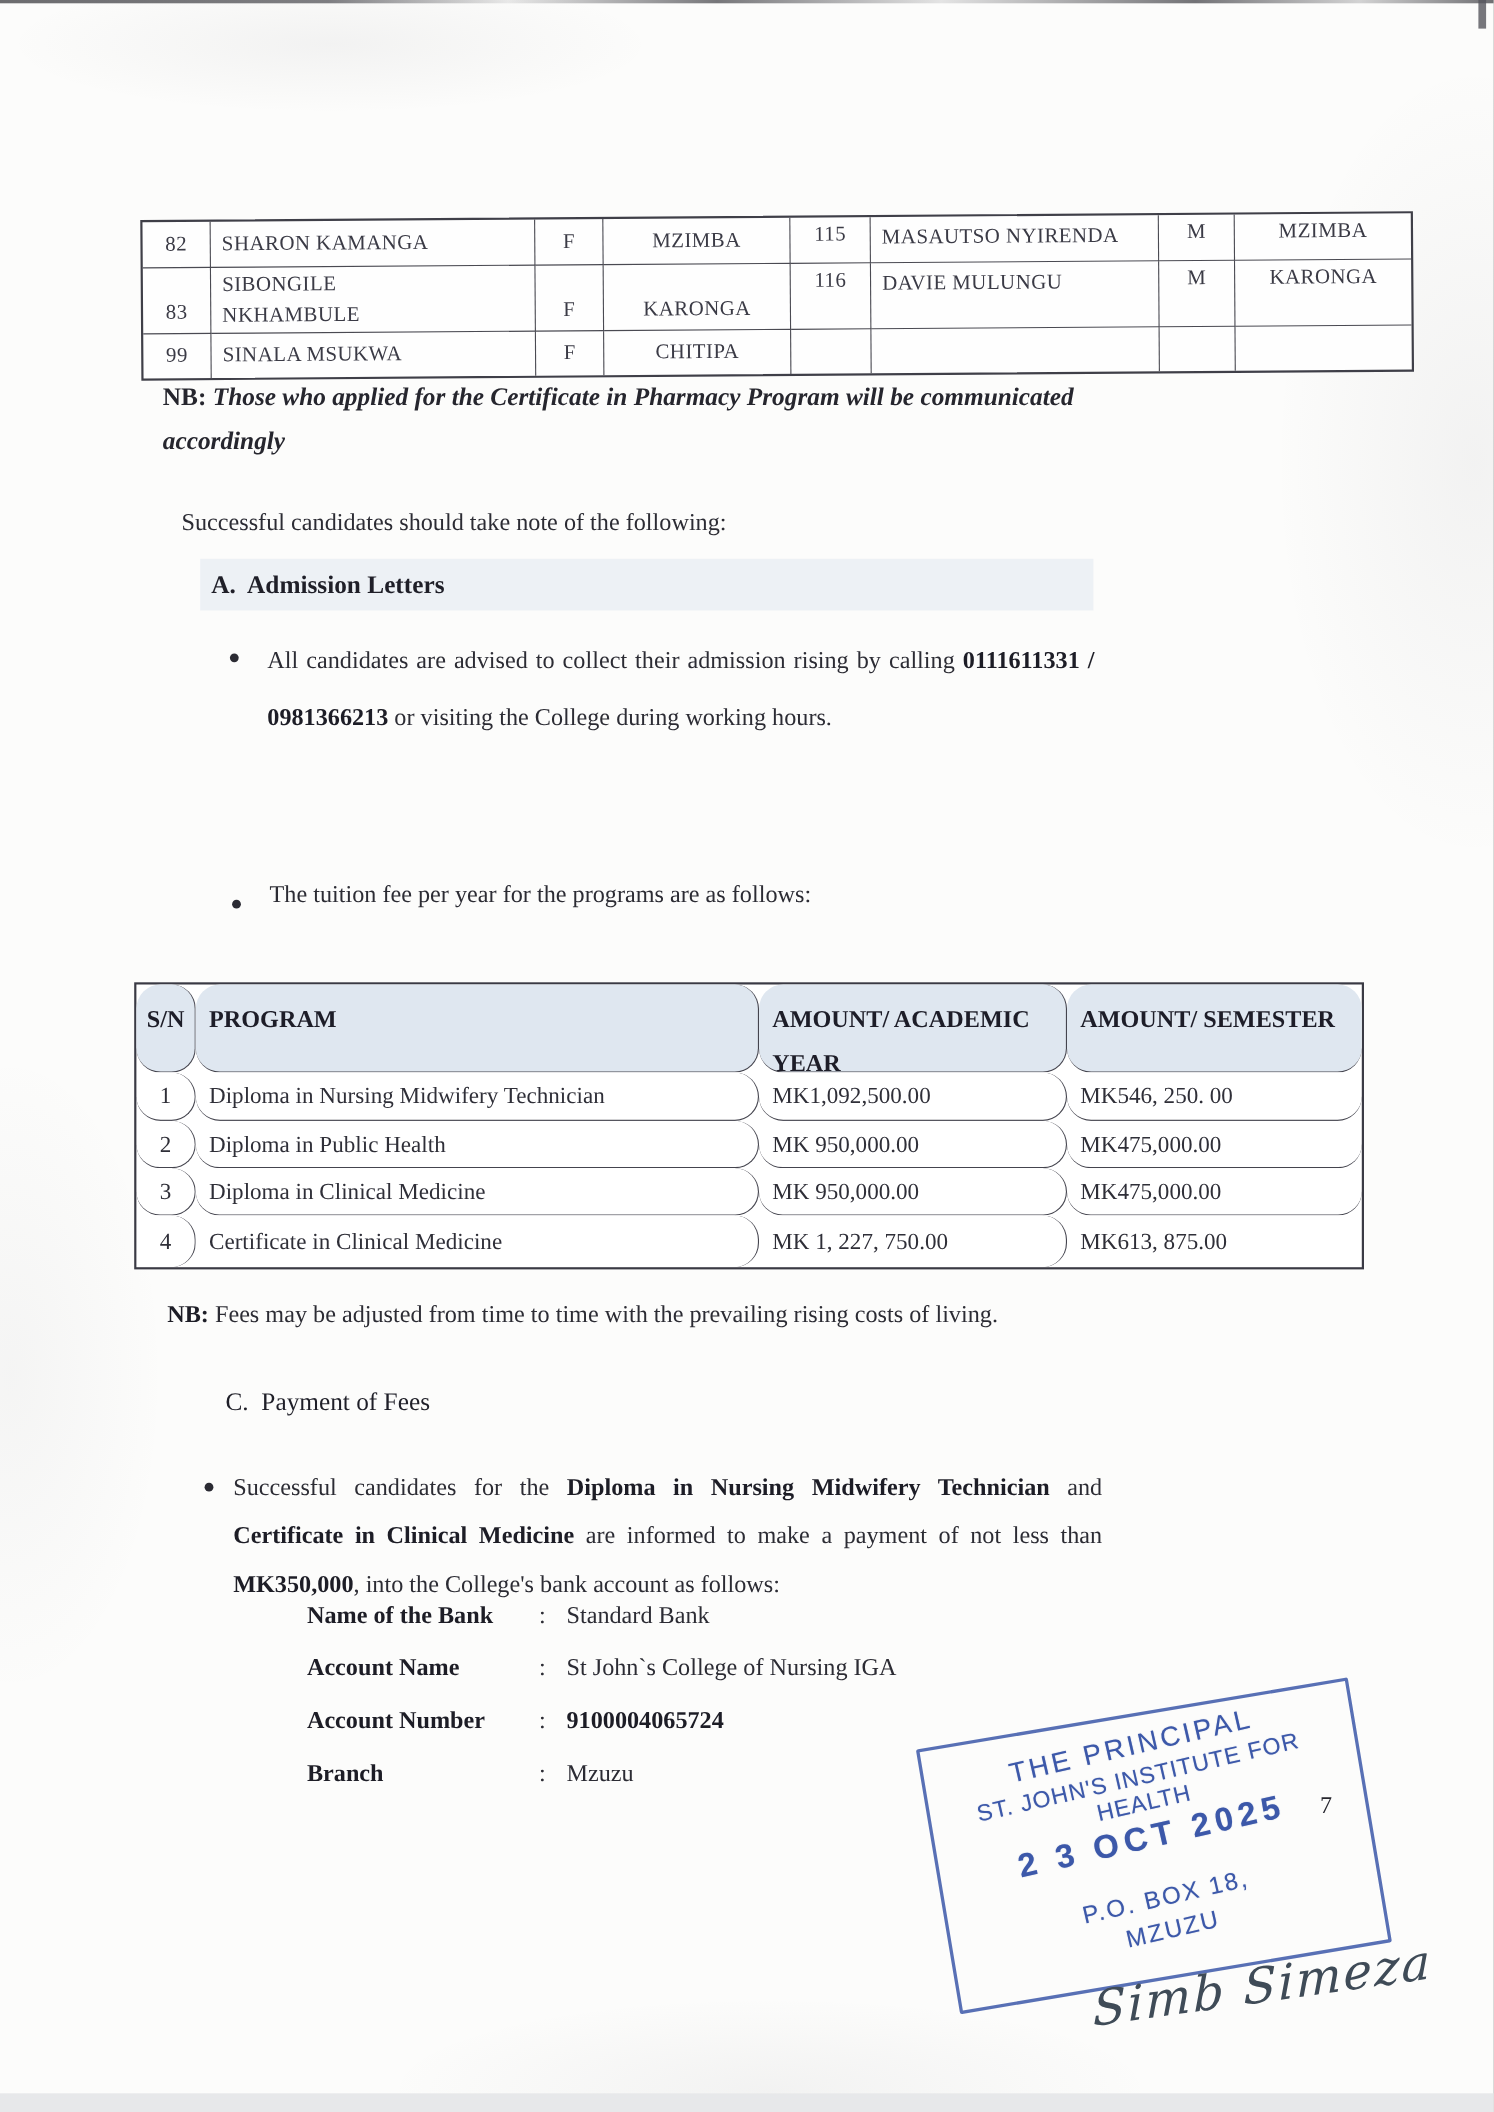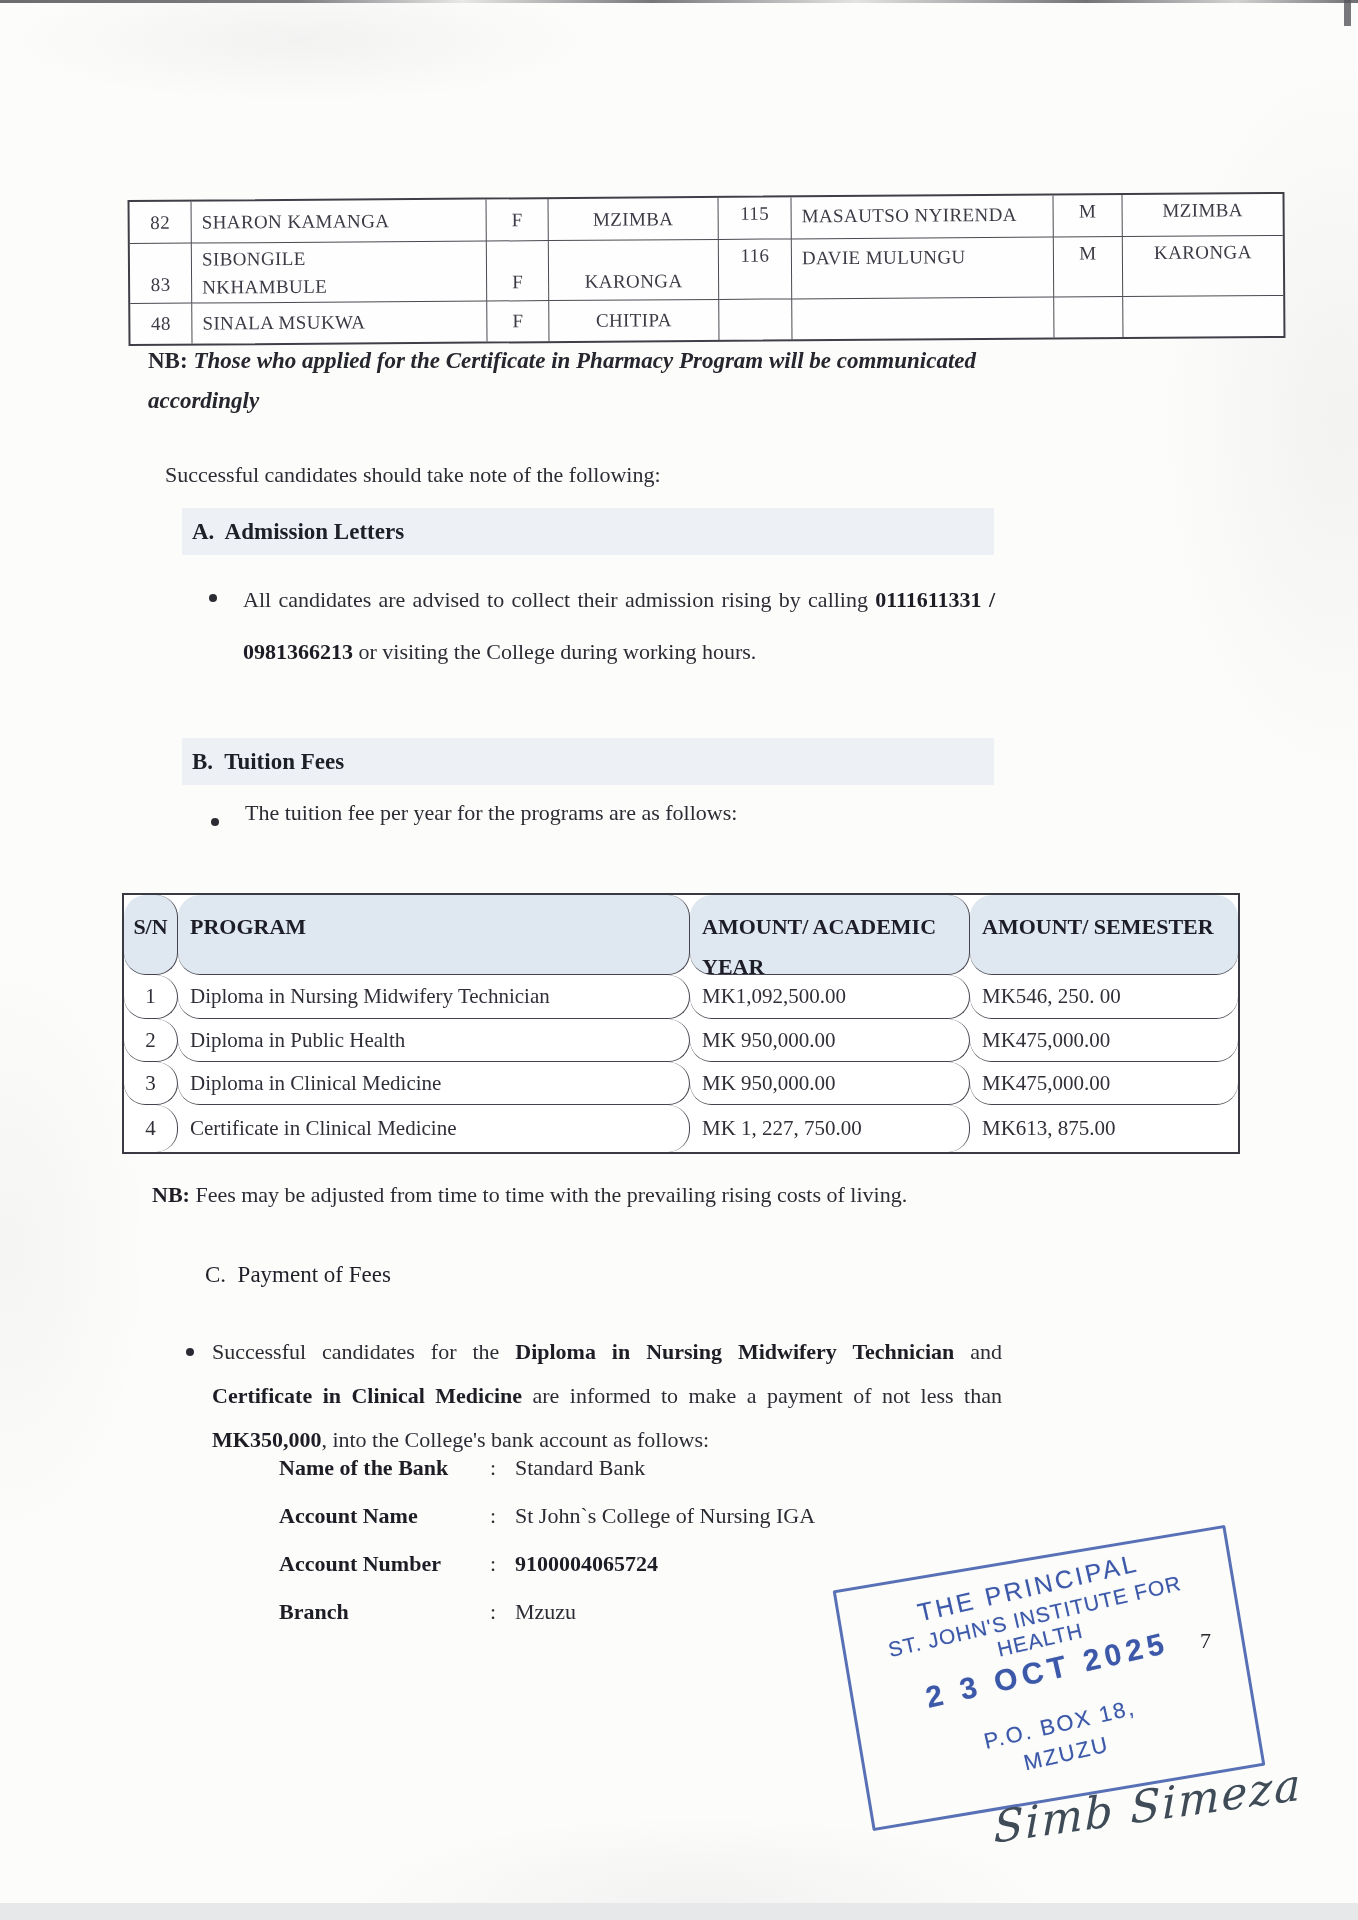--- a/index.html
+++ b/index.html
@@ -118,43 +118,40 @@
     <div class="cand-cell ctr va-b">83</div>
     <div class="cand-cell name">SIBONGILE
 NKHAMBULE</div>
     <div class="cand-cell ctr va-b">F</div>
     <div class="cand-cell ctr va-b">KARONGA</div>
     <div class="cand-cell ctr va-t">116</div>
     <div class="cand-cell name va-t">DAVIE MULUNGU</div>
     <div class="cand-cell ctr va-t">M</div>
     <div class="cand-cell ctr va-t">KARONGA</div>
 
-    <div class="cand-cell ctr">48</div>
+    <div class="cand-cell ctr">99</div>
     <div class="cand-cell name">SINALA MSUKWA</div>
     <div class="cand-cell ctr">F</div>
     <div class="cand-cell ctr">CHITIPA</div>
     <div class="cand-cell ctr"></div>
     <div class="cand-cell name"></div>
     <div class="cand-cell ctr"></div>
     <div class="cand-cell ctr"></div>
   </div>
 
   <div class="nb-pharmacy"><span>NB:</span><span class="it"> Those who applied for the Certificate in Pharmacy Program will be communicated accordingly</span></div>
 
   <div class="intro">Successful candidates should take note of the following:</div>
 
   <div class="band" style="top:508px;">
     <span class="heading">A.  Admission Letters</span>
   </div>
   <div class="dot" style="left:209px;top:594px;"></div>
   <div class="bullet-text" style="left:243px;top:574px;width:752px;line-height:52px;"><span>All candidates are advised to collect their admission rising by calling </span><span class="b">0111611331</span><span class="b"> / </span><span class="b">0981366213</span><span> or visiting the College during working hours.</span></div>
 
-  <div class="band" style="top:738px;">
-    <span class="heading">B.  Tuition Fees</span>
-  </div>
   <div class="dot" style="left:211px;top:818px;"></div>
   <div class="bullet-text" style="left:245px;top:800px;width:760px;text-align:left;">The tuition fee per year for the programs are as follows:</div>
 
   <div class="fees-table">
     <div class="fees-cell hdr ctr">S/N</div>
     <div class="fees-cell hdr">PROGRAM</div>
     <div class="fees-cell hdr">AMOUNT/ ACADEMIC YEAR</div>
     <div class="fees-cell hdr">AMOUNT/ SEMESTER</div>
 
     <div class="fees-cell ctr">1</div>

